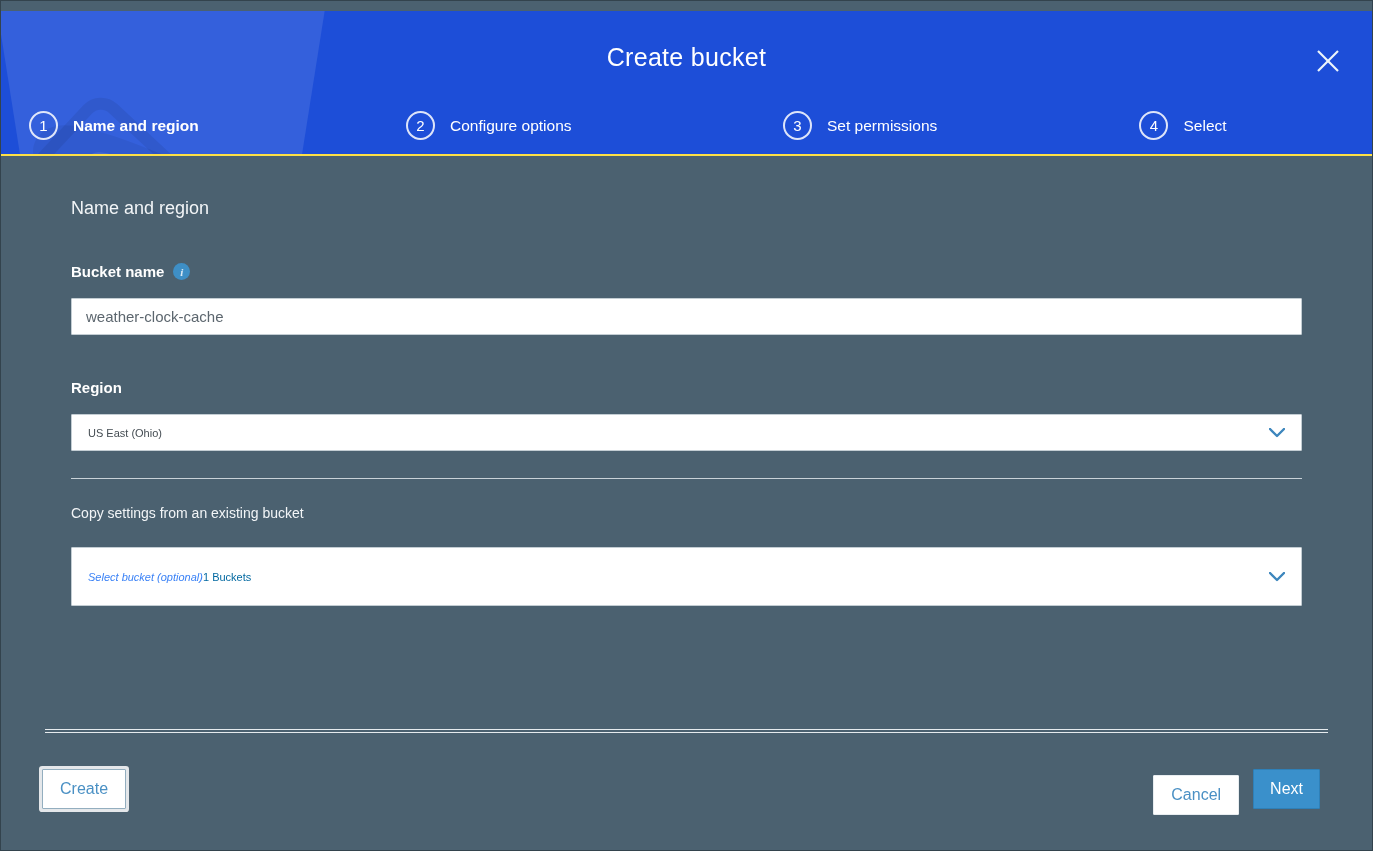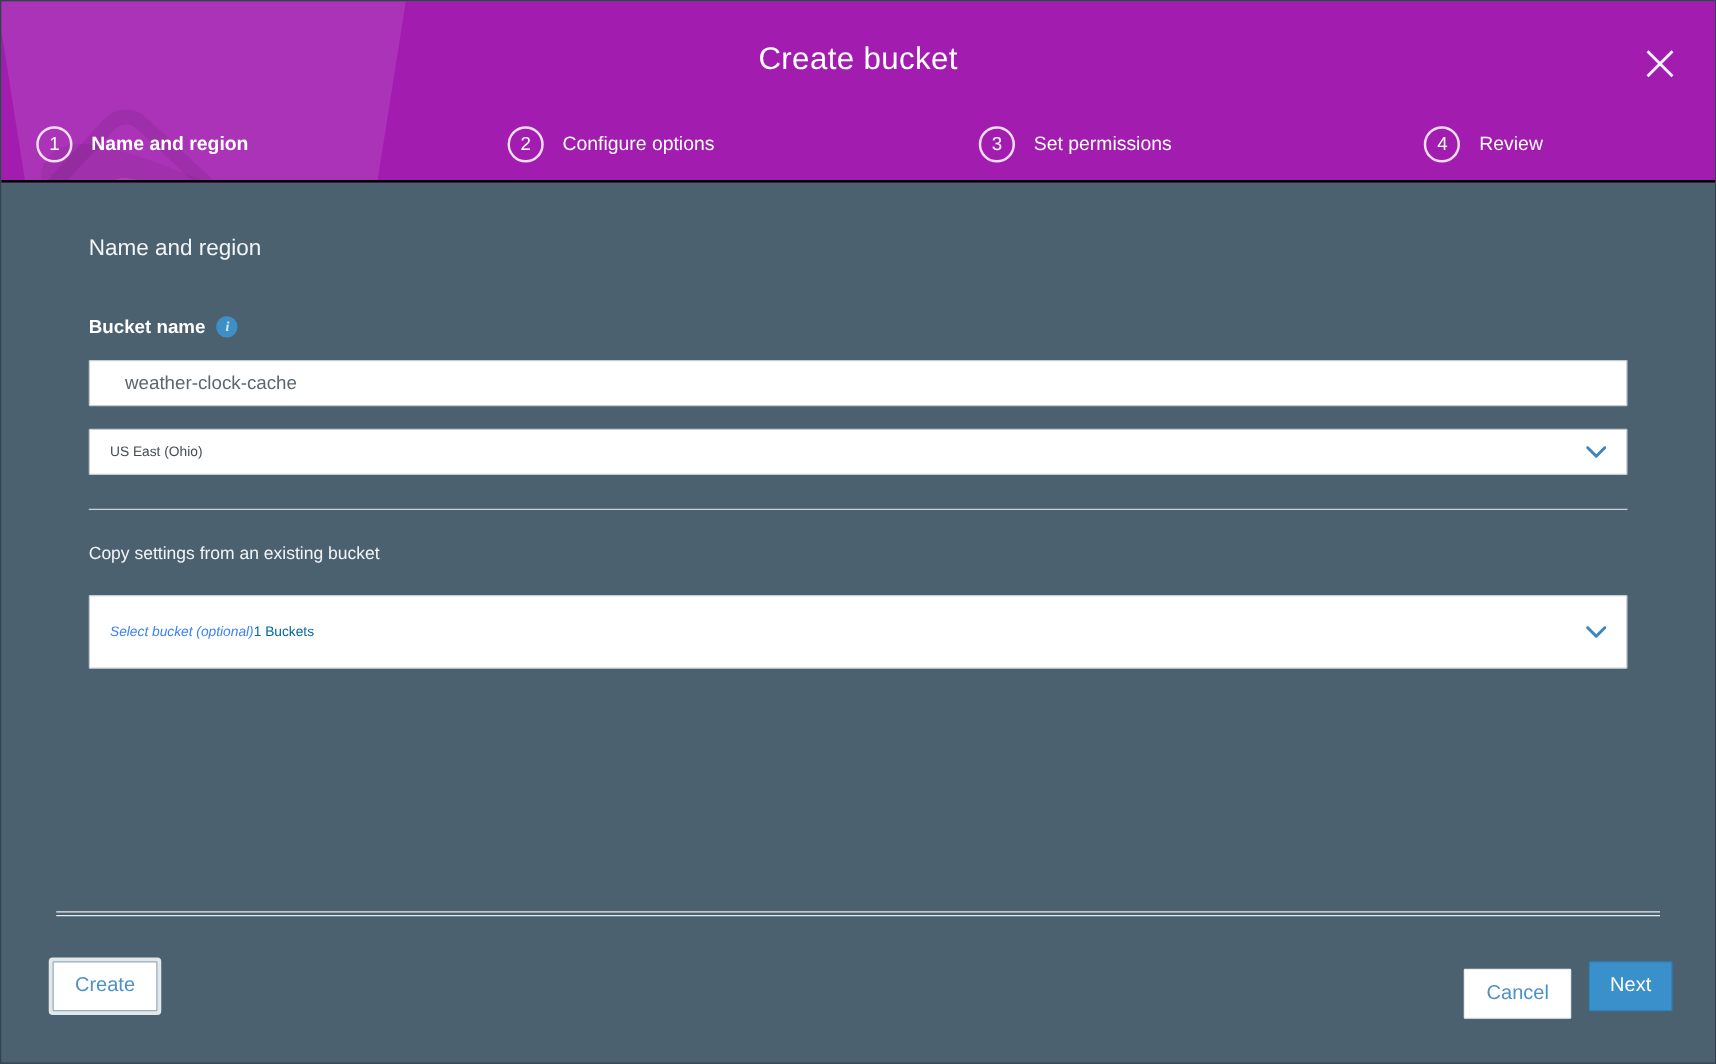--- a/index.html
+++ b/index.html
@@ -13,23 +13,24 @@
     width: 1373px;
     height: 851px;
     background: #4b6170;
     border: 1px solid #33434d;
     overflow: hidden;
   }
   
   .header {
     position: relative;
     height: 145px;
-    background: #a21caf;
-    border-bottom: 2px solid #000000;
+    background: #1d4ed8;
+    border-bottom: 2px solid #fde047;
     overflow: hidden;
+    margin-top: 10px;
   }
   .watermark {
     position: absolute;
     left: 0; top: 0;
     pointer-events: none;
   }
   .modal-title {
     position: relative;
     text-align: center;
     padding-top: 32px;
@@ -104,21 +105,21 @@
     align-items: center; justify-content: center;
     cursor: pointer;
   }
   .text-input {
     margin-top: 18px;
     width: 100%;
     height: 37px;
     border: 1px solid #c3cdd3;
     border-radius: 1px;
     background: #ffffff;
-    padding: 0 28px;
+    padding: 0 14px;
     font-size: 15px;
     color: #5c666e;
     font-family: "Liberation Sans", sans-serif;
     outline: none;
     display: block;
   }
   .select-box {
     margin-top: 18px;
     width: 100%;
     height: 37px;
@@ -154,21 +155,21 @@
   }
   .hr-double {
     margin: 0 44px;
     height: 4px;
     border-top: 1px solid #e6ebee;
     border-bottom: 1px solid #e6ebee;
   }
   .footer-buttons {
     display: flex;
     align-items: center;
-    padding: 30px 34px 35px 38px;
+    padding: 30px 52px 35px 38px;
     justify-content: space-between;
   }
   .btn {
     font-family: "Liberation Sans", sans-serif;
     font-size: 16px;
     height: 40px;
     padding: 0 17px;
     border-radius: 1px;
     cursor: pointer;
   }
@@ -222,34 +223,37 @@
       <div class="step">
         <span class="step-circle">2</span>
         <span class="step-label">Configure options</span>
       </div>
       <div class="step">
         <span class="step-circle">3</span>
         <span class="step-label">Set permissions</span>
       </div>
       <div class="step">
         <span class="step-circle">4</span>
-        <span class="step-label">Review</span>
+        <span class="step-label">Select</span>
       </div>
     </div>
   </div>
 
   <div class="body">
     <h2 class="section-heading">Name and region</h2>
 
     <div class="field-label-row">
       <span class="field-label">Bucket name</span>
       <span class="info-icon">i</span>
     </div>
     <input class="text-input" type="text" value="weather-clock-cache" style="">
 
+    <div class="field-label-row">
+      <span class="field-label">Region</span>
+    </div>
     <div class="select-box">
       <span>US East (Ohio)</span>
       <svg width="16" height="10" viewBox="0 0 16 10">
         <polyline points="1,1 8,8 15,1" fill="none" stroke="#3d86bd" stroke-width="2.4" stroke-linecap="round" stroke-linejoin="round"></polyline>
       </svg>
     </div>
 
     <hr class="hr-thin">
 
     <h3 class="copy-heading">Copy settings from an existing bucket</h3>

